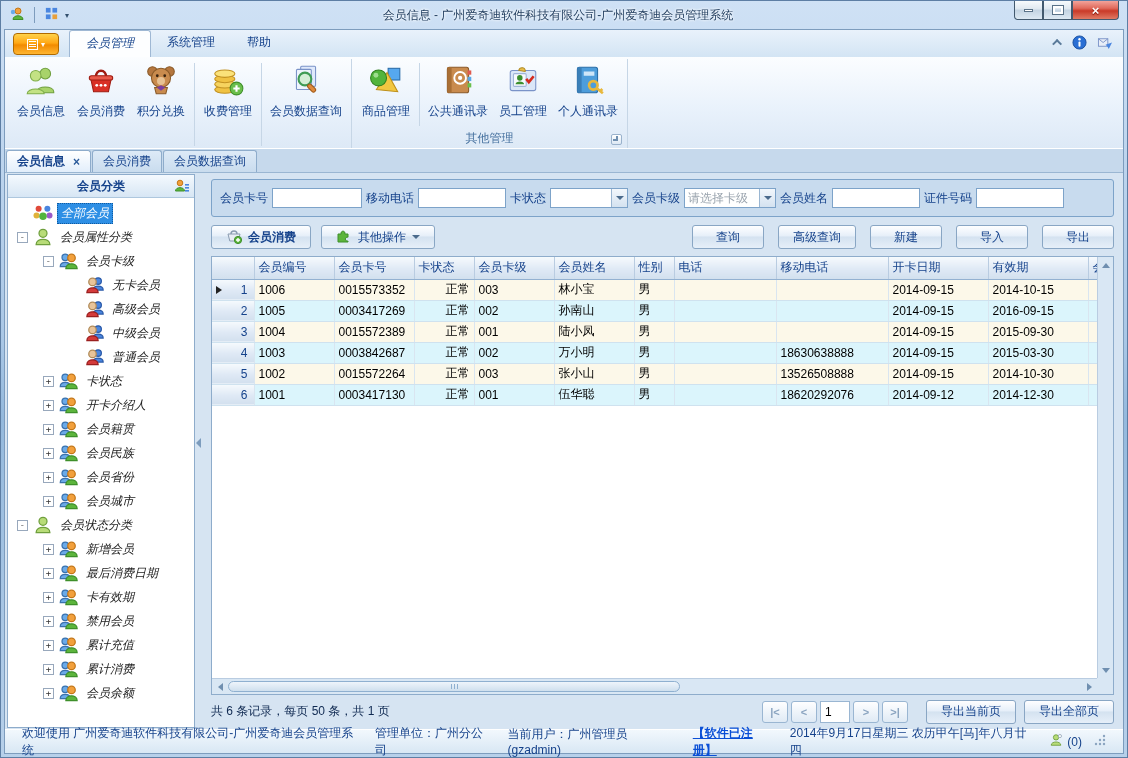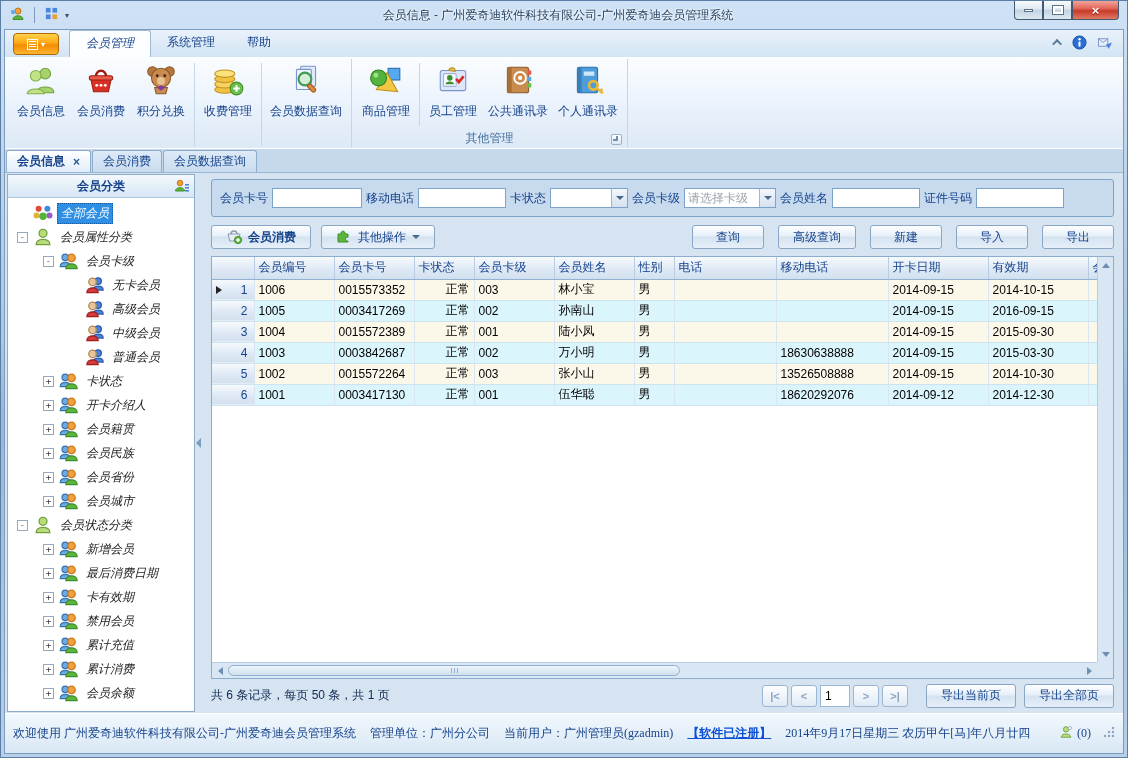--- a/index.html
+++ b/index.html
@@ -140,22 +140,22 @@
   .pager{ height:30px; display:flex; align-items:center; padding:3px 0 0; gap:6px; color:#1c3c6e;}
   .pager .summary{ color:#102a52;}
   .pgroup{ margin-left:auto; display:flex; gap:3px; align-items:center;}
   .pbtn{ width:26px; height:22px; border:1px solid #9ab6d2; border-radius:3px; background:linear-gradient(#fefeff,#dfeaf5);
          color:#8aa4c0; font-weight:bold; display:flex; align-items:center; justify-content:center; cursor:pointer; font-size:11px;}
   .pagebox{ width:30px; height:22px; border:1px solid #9ab6d2; background:#fff; color:#000; display:flex; align-items:center; padding-left:4px;}
   .exp-btns{ display:flex; gap:8px; margin-left:12px;}
   .exp-btns .btn{ height:24px;}
 
   
-  .statusbar{ height:40px; border-top:1px solid #fff; background:linear-gradient(#f2f8fd,#d8e7f4);
-              display:flex; align-items:center; padding:0 8px; gap:14px; color:#15428b; position:relative;font-family:Liberation Serif, serif;}
+  .statusbar{ height:24px; border-top:1px solid #fff; background:linear-gradient(#f2f8fd,#d8e7f4);
+              display:flex; align-items:center; padding:0 17px; gap:14px; color:#15428b; position:relative;}
   .statusbar .reg{ color:#0a4fd6; font-weight:bold; text-decoration:underline; cursor:pointer;}
   .sb-right{ margin-left:auto; display:flex; align-items:center; gap:4px;}
   .grip{ margin-left:8px;}
 </style>
 </head>
 <body>
 
 <div class="window">
 
   <div class="titlebar">
@@ -292,40 +292,40 @@
                   <rect x="18" y="5" width="11" height="11" fill="#56a8ef" stroke="#2b6ca8"></rect>
                   <path d="M17 9 L27 27 L7 25z" fill="#f2c741" stroke="#bd8f1a"></path>
                   <circle cx="9" cy="14" r="7.5" fill="#52b43c" stroke="#2f7f1e"></circle>
                   <circle cx="6.5" cy="11.5" r="2.3" fill="#9fdd8f"></circle>
                 </svg></span>
          <span class="rlabel">商品管理</span>
        </div>
             <div class="rsep"></div>
             <div class="ritem">
          <span class="ricon"><svg viewBox="0 0 32 32">
-                  <rect x="4" y="7" width="24" height="19" rx="2" fill="#dbe7f8" stroke="#7a93c8"></rect>
-                  <rect x="7" y="10" width="12" height="12" rx="1" fill="#f7f9fd" stroke="#9fb4d8"></rect>
-                  <circle cx="13" cy="14" r="2.6" fill="#3b8f2e"></circle>
-                  <path d="M9 20c0-3.5 8-3.5 8 0z" fill="#3b8f2e"></path>
-                  <path d="M12 7c1-4 7-3 6 1z" fill="#e8bd4a" stroke="#b08a20"></path>
-                  <path d="M19 15l2.5 3 4.5-5.5" stroke="#d42a1e" stroke-width="2.5" fill="none"></path>
-                </svg></span>
-         <span class="rlabel">员工管理</span>
-       </div>
-            <div class="ritem">
-         <span class="ricon"><svg viewBox="0 0 32 32">
                   <rect x="6" y="4" width="20" height="24" rx="2" fill="#c98b4e" stroke="#8a5a28"></rect>
                   <rect x="6" y="4" width="4" height="24" fill="#a96f35"></rect>
                   <circle cx="18" cy="14" r="5.5" fill="none" stroke="#fff" stroke-width="1.8"></circle>
                   <circle cx="18" cy="14" r="2" fill="#fff"></circle>
                   <rect x="25" y="7" width="3.5" height="4" fill="#e05a4e"></rect>
                   <rect x="25" y="13" width="3.5" height="4" fill="#58a8e8"></rect>
                   <rect x="25" y="19" width="3.5" height="4" fill="#6abf4b"></rect>
                 </svg></span>
          <span class="rlabel">公共通讯录</span>
+       </div>
+            <div class="ritem">
+         <span class="ricon"><svg viewBox="0 0 32 32">
+                  <rect x="4" y="7" width="24" height="19" rx="2" fill="#dbe7f8" stroke="#7a93c8"></rect>
+                  <rect x="7" y="10" width="12" height="12" rx="1" fill="#f7f9fd" stroke="#9fb4d8"></rect>
+                  <circle cx="13" cy="14" r="2.6" fill="#3b8f2e"></circle>
+                  <path d="M9 20c0-3.5 8-3.5 8 0z" fill="#3b8f2e"></path>
+                  <path d="M12 7c1-4 7-3 6 1z" fill="#e8bd4a" stroke="#b08a20"></path>
+                  <path d="M19 15l2.5 3 4.5-5.5" stroke="#d42a1e" stroke-width="2.5" fill="none"></path>
+                </svg></span>
+         <span class="rlabel">员工管理</span>
        </div>
             <div class="ritem">
          <span class="ricon"><svg viewBox="0 0 32 32">
                   <rect x="6" y="4" width="19" height="24" rx="2" fill="#4d9ddb" stroke="#2a6da6"></rect>
                   <rect x="6" y="4" width="4" height="24" fill="#3a7fb8"></rect>
                   <rect x="12" y="8" width="10" height="4" fill="#cfe6f8"></rect>
                   <circle cx="21" cy="21" r="4" fill="none" stroke="#e8b83c" stroke-width="2.5"></circle>
                   <path d="M24 23.5l6 5M27.5 26.5l2-2" stroke="#e8b83c" stroke-width="2.5"></path>
                 </svg></span>
          <span class="rlabel">个人通讯录</span>

